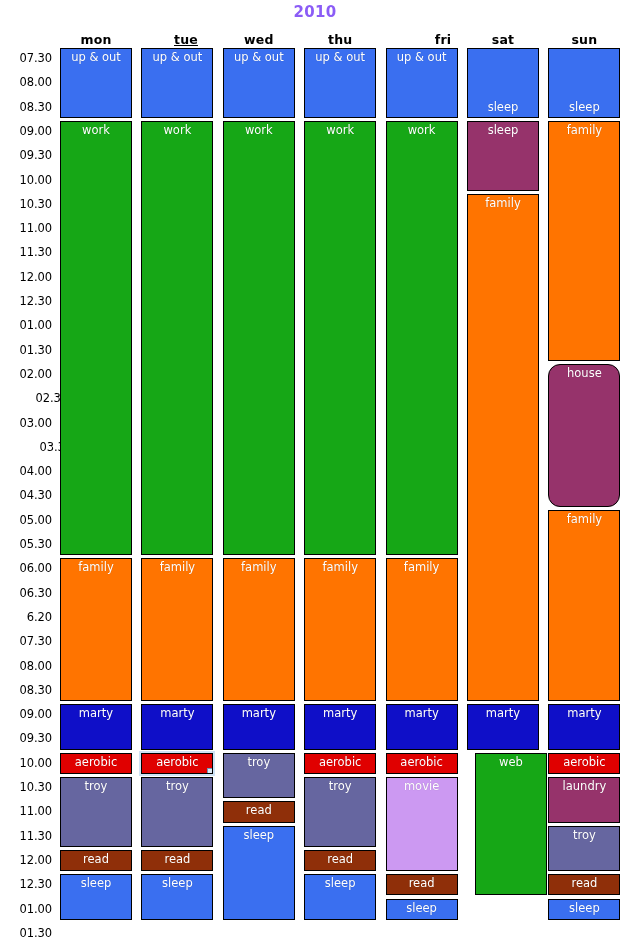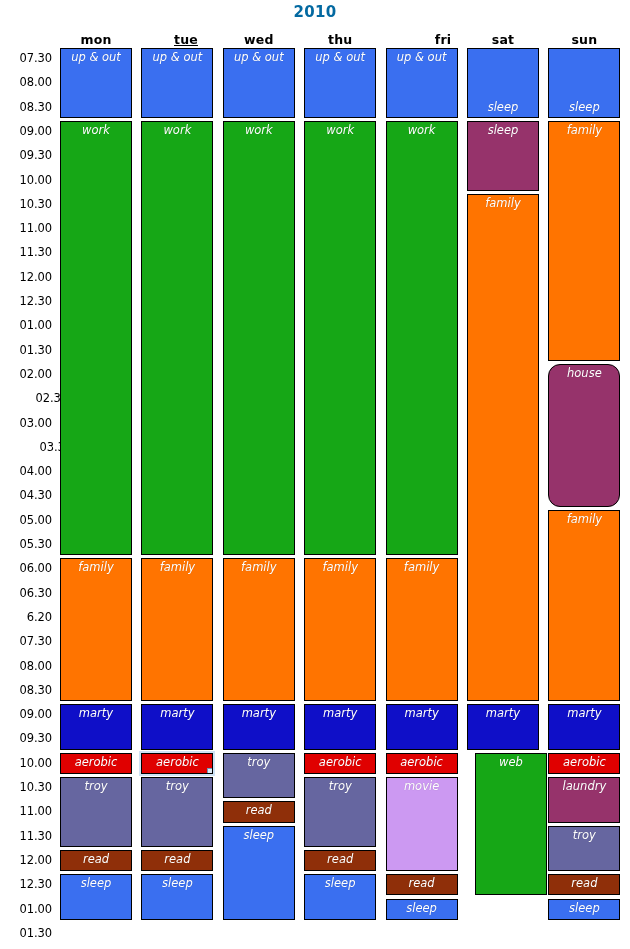--- a/index.html
+++ b/index.html
@@ -21,21 +21,21 @@
     background: #ffffff;
   }
   #chart-title {
     position: absolute;
     left: 0;
     top: 3px;
     width: 630px;
     text-align: center;
     font-size: 15px;
     font-weight: bold;
-    color: #0369a1;
+    color: #8b5cf6;
     letter-spacing: 0.3px;
   }
   .day-header {
     position: absolute;
     top: 32px;
     font-size: 12.5px;
     font-weight: bold;
     color: #000000;
     text-align: center;
     letter-spacing: 0.2px;
@@ -60,21 +60,20 @@
     text-align: center;
     line-height: 1.1;
   }
   .block .block-label {
     display: block;
     width: 100%;
     padding-top: 2px;
     text-align: center;
     white-space: nowrap;
     text-shadow: 0 0 1px rgba(0,0,0,0.25);
-    font-style: italic;
   }
   .block.label-bottom {
     display: flex;
     flex-direction: column;
     justify-content: flex-end;
   }
   .block.label-bottom .block-label {
     padding-top: 0;
     padding-bottom: 3px;
   }

